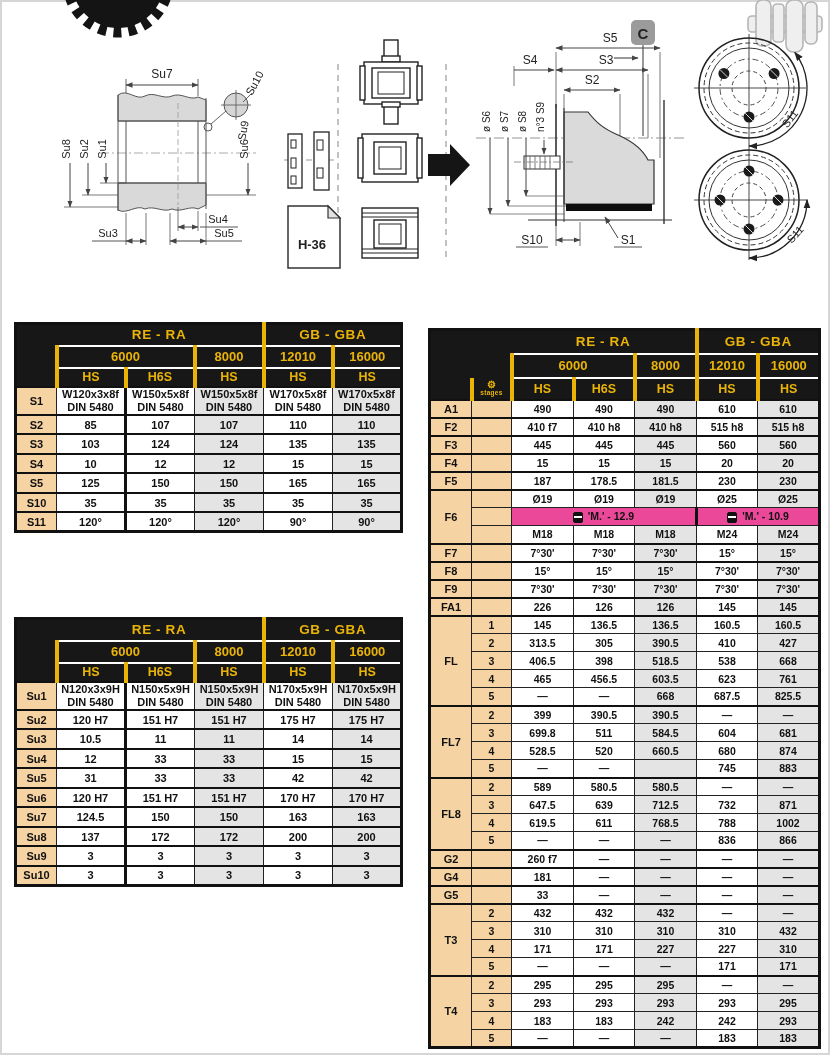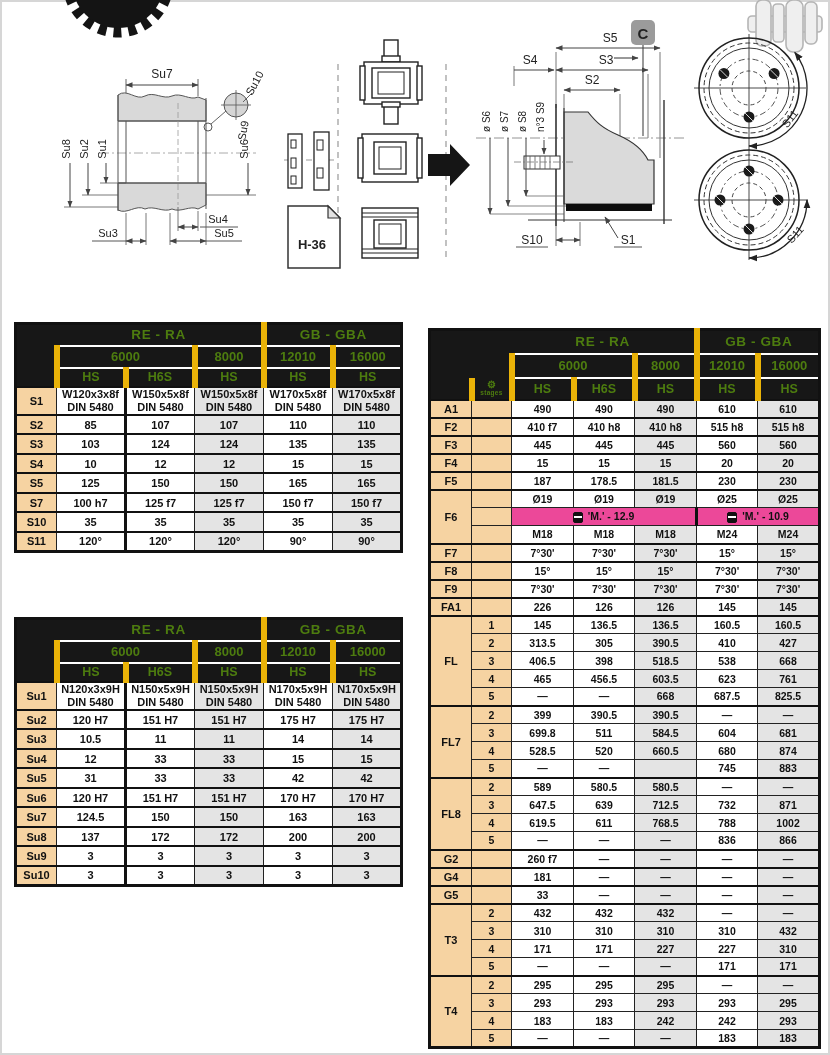--- a/index.html
+++ b/index.html
@@ -5,26 +5,26 @@
   html,body{margin:0;padding:0;background:#ffffff;}
   .page{position:relative;width:830px;height:1055px;background:#ffffff;overflow:hidden;
         font-family:"Liberation Sans",sans-serif;box-shadow:inset 0 0 0 2px #d6d6d6;}
   .diag{position:absolute;}
   .diag text{font-family:"Liberation Sans",sans-serif;fill:#222;}
 
   table{border-collapse:collapse;table-layout:fixed;background:#fff;position:absolute;}
   .tbl{border:3px solid #111;}
   th,td{border:1px solid #222;text-align:center;vertical-align:middle;padding:0;
         font-weight:bold;color:#111;overflow:hidden;}
-  thead th{background:#171717;color:#4d7c0f;border:0 solid #171717;}
+  thead th{background:#171717;color:#eab308;border:0 solid #171717;}
   th.corner{background:#171717;}
   .ghead{font-size:13.5px;letter-spacing:.6px;}
   .shead{font-size:13px;}
   .chead{font-size:12.5px;}
-  .wl{border-left:6px solid #eab308;text-align:center;}
+  .wl{border-left:4px solid #eab308;text-align:center;}
   .wt{border-top:2px solid #fff;}
   th.rlabel{background:#f6d3a2;font-size:11px;}
   td.stage{background:#f6d3a2;font-size:10px;}
   td.shade{background:#e4e4e4;}
   #s-table td,#su-table td{font-size:11px;}
   #main-table td{font-size:10.5px;}
   td.din{font-size:8.5px;line-height:1.2;white-space:pre-line;}
   td.thickR,th.thickR{border-right:3px solid #111;}
   tr.gs>th,tr.gs>td{border-top:2px solid #111;}
   tr.tall{height:28px;}
@@ -371,28 +371,20 @@
         </tr>
         <tr class="gs">
           <th class="rlabel">S5</th>
           <td class=" thickR">125</td>
           <td class="">150</td>
           <td class="shade">150</td>
           <td class="">165</td>
           <td class="shade">165</td>
         </tr>
         <tr class="gs">
-          <th class="rlabel">S7</th>
-          <td class=" thickR">100 h7</td>
-          <td class="">125 f7</td>
-          <td class="shade">125 f7</td>
-          <td class="">150 f7</td>
-          <td class="shade">150 f7</td>
-        </tr>
-        <tr class="gs">
           <th class="rlabel">S10</th>
           <td class=" thickR">35</td>
           <td class="">35</td>
           <td class="shade">35</td>
           <td class="">35</td>
           <td class="shade">35</td>
         </tr>
         <tr class="gs">
           <th class="rlabel">S11</th>
           <td class=" thickR">120°</td>

